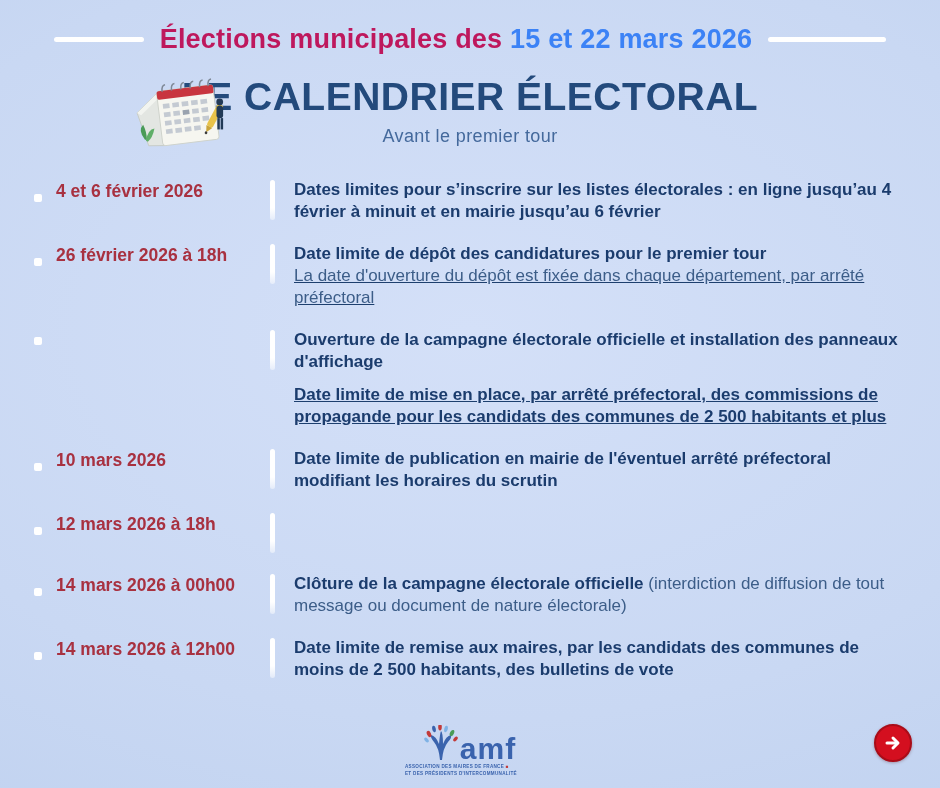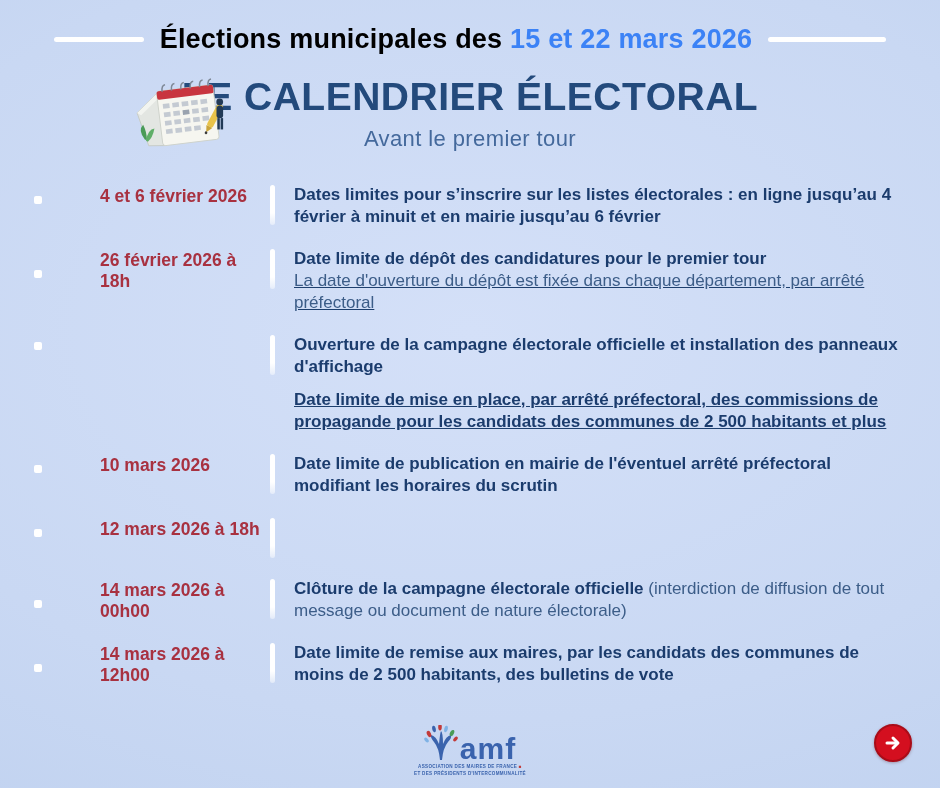--- a/index.html
+++ b/index.html
@@ -11,45 +11,45 @@
     -webkit-font-smoothing:antialiased;
   }
   .page{position:relative;width:940px;height:788px;}
 
   
   .hdr{display:flex;align-items:center;justify-content:center;gap:16px;padding-top:24px;}
   .hdr-line{height:5px;border-radius:3px;background:#ffffff;flex:0 0 auto;}
   .hdr-line.left{width:90px;}
   .hdr-line.right{width:118px;}
   .hdr-text{font-size:27px;font-weight:800;letter-spacing:.2px;white-space:nowrap;}
-  .hdr-text .blue{color:#000000;}
+  .hdr-text .blue{color:#be185d;}
   .hdr-text .red{color:#3b82f6;}
 
   
   .title-wrap{position:relative;margin-top:22px;text-align:center;}
   .cal-icon{position:absolute;left:128px;top:-12px;width:104px;height:92px;}
   .main-title{font-size:39px;font-weight:800;color:#234a7c;letter-spacing:.5px;line-height:1;}
-  .subtitle{margin-top:10px;font-size:22px;font-weight:400;color:#44699c;letter-spacing:.4px;}
+  .subtitle{margin-top:10px;font-size:18px;font-weight:400;color:#44699c;letter-spacing:.4px;}
 
   
   .timeline{margin-top:32px;padding:0 30px 0 34px;}
   .t-row{display:grid;grid-template-columns:236px 24px 1fr;align-items:start;margin-bottom:20px;}
-  .date-cell{display:flex;align-items:center;padding-top:2px;gap:44px;}
+  .date-cell{display:flex;align-items:flex-end;padding-top:2px;}
   .bullet{width:8px;height:8px;border-radius:2px;background:#ffffff;margin-top:6px;flex:0 0 auto;}
   .date-text{margin-left:14px;font-size:17.5px;font-weight:700;color:#a83140;line-height:1.2;}
   .bar-cell{padding-top:1px;}
   .vbar{width:5px;height:40px;border-radius:3px;background:linear-gradient(180deg,#ffffff 0%,#ffffff 70%,rgba(255,255,255,.45) 100%);}
   .desc-cell{max-width:622px;font-size:17px;line-height:22px;color:#1d3f6e;}
   .desc-cell .para + .para{margin-top:11px;text-decoration:underline;}
   .seg-b{font-weight:700;color:#1b3c6d;}
   .seg-r{font-weight:400;color:#3c5d88;}
 
   
   .footer{position:absolute;left:0;right:0;bottom:0;height:80px;}
-  .amf{position:absolute;left:50%;transform:translateX(-50%);bottom:10px;width:130px;text-align:center;cursor:pointer;}
+  .amf{position:absolute;left:50%;transform:translateX(-50%);bottom:10px;width:130px;cursor:pointer;}
   .amf-top{display:flex;align-items:flex-end;justify-content:center;gap:2px;}
   .amf-word{font-size:30px;font-weight:800;color:#3a63ad;letter-spacing:1px;line-height:.8;}
   .amf-tag{margin-top:3px;font-size:4.6px;font-weight:700;color:#3a63ad;letter-spacing:.3px;line-height:1.5;white-space:nowrap;}
   .amf-tag .flag-b{color:#3a63ad}.amf-tag .flag-r{color:#c23a3a}
   .next-btn{position:absolute;right:28px;bottom:26px;width:34px;height:34px;border-radius:50%;
     background:#d40f1f;border:2px solid #a90c18;box-shadow:0 1px 3px rgba(90,20,30,.35);
     display:flex;align-items:center;justify-content:center;cursor:pointer;}
 </style>
 </head>
 <body>

